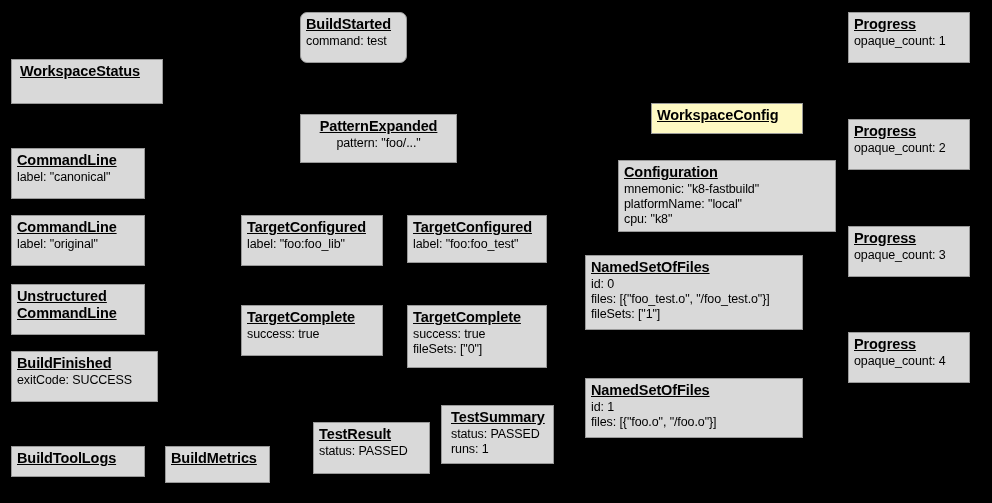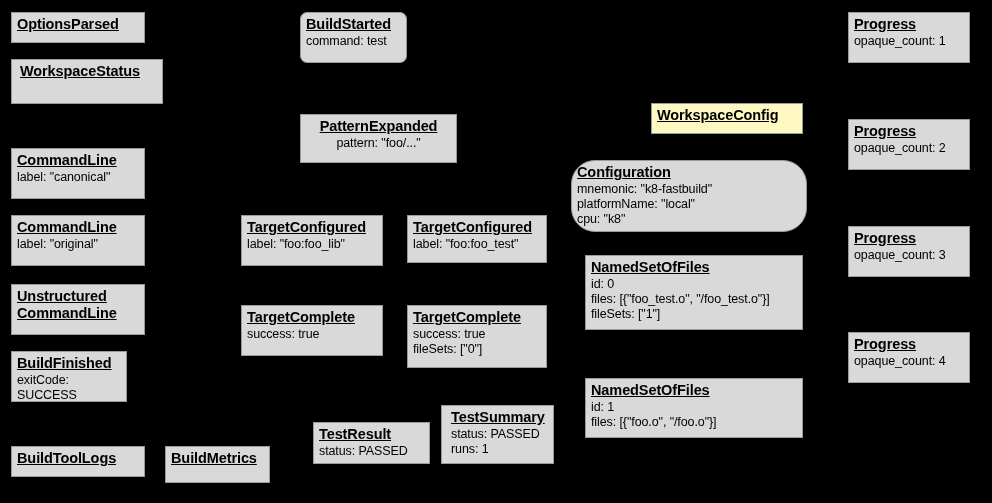--- a/index.html
+++ b/index.html
@@ -45,39 +45,36 @@
     white-space: pre-line;
     letter-spacing: -0.1px;
     margin-top: 1px;
   }
   .node-fields:empty { display: none; }
 </style>
 </head>
 <body>
 
 <div id="graph-canvas" style="background: rgb(0, 0, 0);">
-    <div class="node" style="left: 11px; top: 12px; width: 134px; height: 31px; background: rgb(217, 217, 217); border-color: rgb(154, 154, 154); color: rgb(0, 0, 0);">
-      <div class="node-title">OptionsParsed</div>
-    </div>
     <div class="node" style="left: 11px; top: 59px; width: 152px; height: 45px; background: rgb(217, 217, 217); border-color: rgb(154, 154, 154); color: rgb(0, 0, 0); padding-left: 8px;">
       <div class="node-title">WorkspaceStatus</div>
     </div>
     <div class="node" style="left: 11px; top: 148px; width: 134px; height: 51px; background: rgb(217, 217, 217); border-color: rgb(154, 154, 154); color: rgb(0, 0, 0);">
       <div class="node-title">CommandLine</div>
       <div class="node-fields">label: "canonical"</div>
     </div>
     <div class="node" style="left: 11px; top: 215px; width: 134px; height: 51px; background: rgb(217, 217, 217); border-color: rgb(154, 154, 154); color: rgb(0, 0, 0);">
       <div class="node-title">CommandLine</div>
       <div class="node-fields">label: "original"</div>
     </div>
     <div class="node" style="left: 11px; top: 284px; width: 134px; height: 51px; background: rgb(217, 217, 217); border-color: rgb(154, 154, 154); color: rgb(0, 0, 0);">
       <div class="node-title">Unstructured
 CommandLine</div>
     </div>
-    <div class="node" style="left: 11px; top: 351px; width: 116px; height: 51px; background: rgb(217, 217, 217); border-color: rgb(154, 154, 154); color: rgb(0, 0, 0);">
+    <div class="node" style="left: 11px; top: 351px; width: 147px; height: 51px; background: rgb(217, 217, 217); border-color: rgb(154, 154, 154); color: rgb(0, 0, 0);">
       <div class="node-title">BuildFinished</div>
       <div class="node-fields">exitCode: SUCCESS</div>
     </div>
     <div class="node" style="left: 11px; top: 446px; width: 134px; height: 31px; background: rgb(217, 217, 217); border-color: rgb(154, 154, 154); color: rgb(0, 0, 0);">
       <div class="node-title">BuildToolLogs</div>
     </div>
     <div class="node" style="left: 165px; top: 446px; width: 105px; height: 37px; background: rgb(217, 217, 217); border-color: rgb(154, 154, 154); color: rgb(0, 0, 0);">
       <div class="node-title">BuildMetrics</div>
     </div>
     <div class="node" style="left: 300px; top: 12px; width: 107px; height: 51px; background: rgb(217, 217, 217); border-color: rgb(154, 154, 154); color: rgb(0, 0, 0); border-radius: 7px;">
@@ -98,33 +95,33 @@
     </div>
     <div class="node" style="left: 241px; top: 305px; width: 142px; height: 51px; background: rgb(217, 217, 217); border-color: rgb(154, 154, 154); color: rgb(0, 0, 0);">
       <div class="node-title">TargetComplete</div>
       <div class="node-fields">success: true</div>
     </div>
     <div class="node" style="left: 407px; top: 305px; width: 140px; height: 63px; background: rgb(217, 217, 217); border-color: rgb(154, 154, 154); color: rgb(0, 0, 0);">
       <div class="node-title">TargetComplete</div>
       <div class="node-fields">success: true
 fileSets: ["0"]</div>
     </div>
-    <div class="node" style="left: 313px; top: 422px; width: 117px; height: 42px; background: rgb(217, 217, 217); border-color: rgb(154, 154, 154); color: rgb(0, 0, 0);">
+    <div class="node" style="left: 313px; top: 422px; width: 117px; height: 52px; background: rgb(217, 217, 217); border-color: rgb(154, 154, 154); color: rgb(0, 0, 0);">
       <div class="node-title">TestResult</div>
       <div class="node-fields">status: PASSED</div>
     </div>
     <div class="node" style="left: 441px; top: 405px; width: 113px; height: 59px; background: rgb(217, 217, 217); border-color: rgb(154, 154, 154); color: rgb(0, 0, 0); padding-left: 9px;">
       <div class="node-title">TestSummary</div>
       <div class="node-fields">status: PASSED
 runs: 1</div>
     </div>
     <div class="node" style="left: 651px; top: 74px; width: 152px; height: 31px; background: #fef9c3; border-color: rgb(154, 154, 154); color: rgb(0, 0, 0); margin-top: 29px;">
       <div class="node-title">WorkspaceConfig</div>
     </div>
-    <div class="node" style="left: 571px; top: 160px; width: 236px; height: 72px; background: rgb(217, 217, 217); border-color: rgb(154, 154, 154); color: rgb(0, 0, 0); border-radius: 24px;">
+    <div class="node" style="left: 618px; top: 160px; width: 218px; height: 72px; background: rgb(217, 217, 217); border-color: rgb(154, 154, 154); color: rgb(0, 0, 0);">
       <div class="node-title">Configuration</div>
       <div class="node-fields">mnemonic: "k8-fastbuild"
 platformName: "local"
 cpu: "k8"</div>
     </div>
     <div class="node" style="left: 585px; top: 255px; width: 218px; height: 75px; background: rgb(217, 217, 217); border-color: rgb(154, 154, 154); color: rgb(0, 0, 0);">
       <div class="node-title">NamedSetOfFiles</div>
       <div class="node-fields">id: 0
 files: [{"foo_test.o", "/foo_test.o"}]
 fileSets: ["1"]</div>

